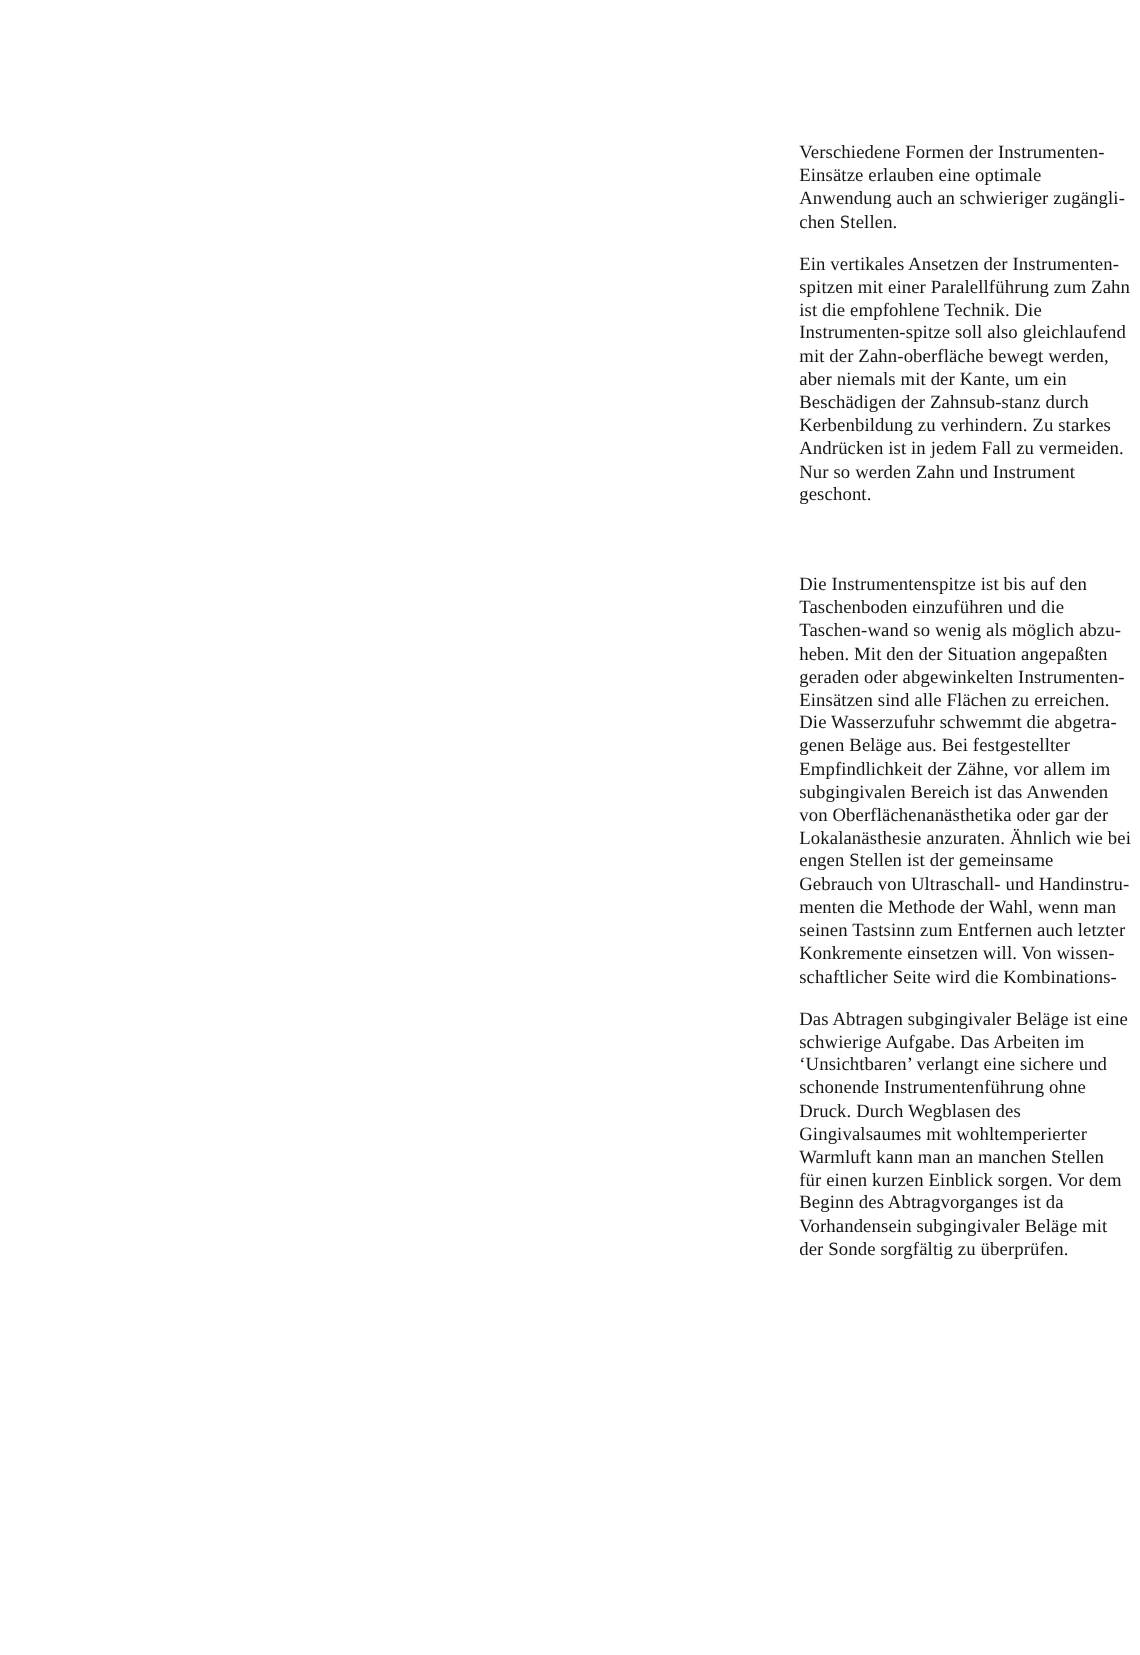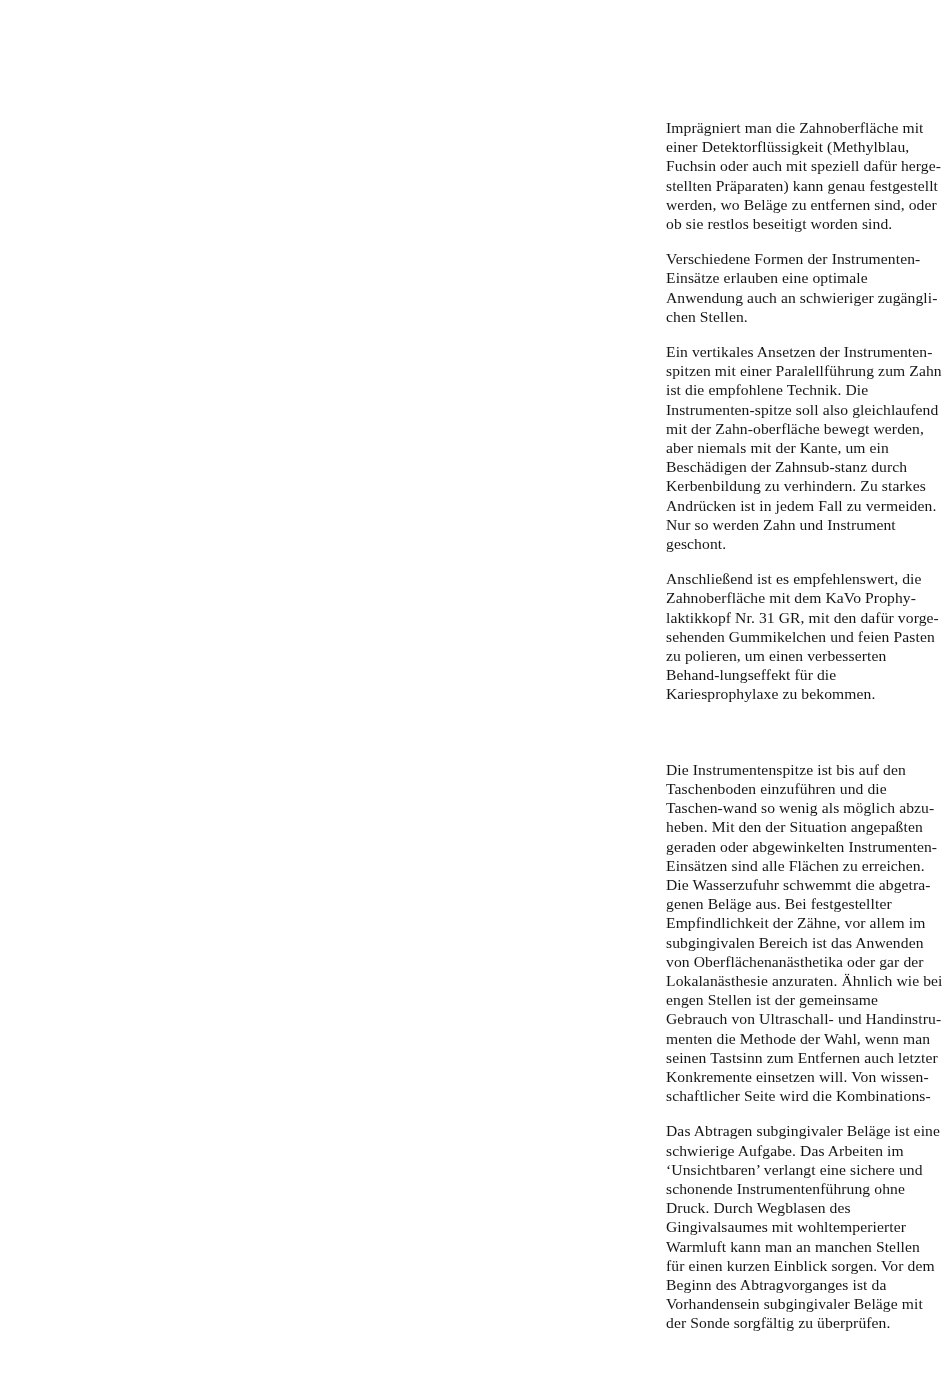--- a/index.html
+++ b/index.html
@@ -39,48 +39,35 @@
   .section-2 {
     padding-top: 40px;
   }
 </style>
 </head>
 <body>
 
 <div class="page">
   <div class="text-column">
     <div class="section">
-      <p>Imprägniert man die Zahnoberfläche mit
-einer Detektorflüssigkeit (Methylblau,
-Fuchsin oder auch mit speziell dafür herge-
-stellten Präparaten) kann genau festgestellt
-werden, wo Beläge zu entfernen sind, oder
-ob sie restlos beseitigt worden sind.</p>
       <p>Verschiedene Formen der Instrumenten-
 Einsätze erlauben eine optimale
 Anwendung auch an schwieriger zugängli-
 chen Stellen.</p>
       <p>Ein vertikales Ansetzen der Instrumenten-
 spitzen mit einer Paralellführung zum Zahn
 ist die empfohlene Technik. Die
 Instrumenten-spitze soll also gleichlaufend
 mit der Zahn-oberfläche bewegt werden,
 aber niemals mit der Kante, um ein
 Beschädigen der Zahnsub-stanz durch
 Kerbenbildung zu verhindern. Zu starkes
 Andrücken ist in jedem Fall zu vermeiden.
 Nur so werden Zahn und Instrument
 geschont.</p>
-      <p>Anschließend ist es empfehlenswert, die
-Zahnoberfläche mit dem KaVo Prophy-
-laktikkopf Nr. 31 GR, mit den dafür vorge-
-sehenden Gummikelchen und feien Pasten
-zu polieren, um einen verbesserten
-Behand-lungseffekt für die
-Kariesprophylaxe zu bekommen.</p>
     </div>
     <div class="section section-2">
       <p>Die Instrumentenspitze ist bis auf den
 Taschenboden einzuführen und die
 Taschen-wand so wenig als möglich abzu-
 heben. Mit den der Situation angepaßten
 geraden oder abgewinkelten Instrumenten-
 Einsätzen sind alle Flächen zu erreichen.
 Die Wasserzufuhr schwemmt die abgetra-
 genen Beläge aus. Bei festgestellter

